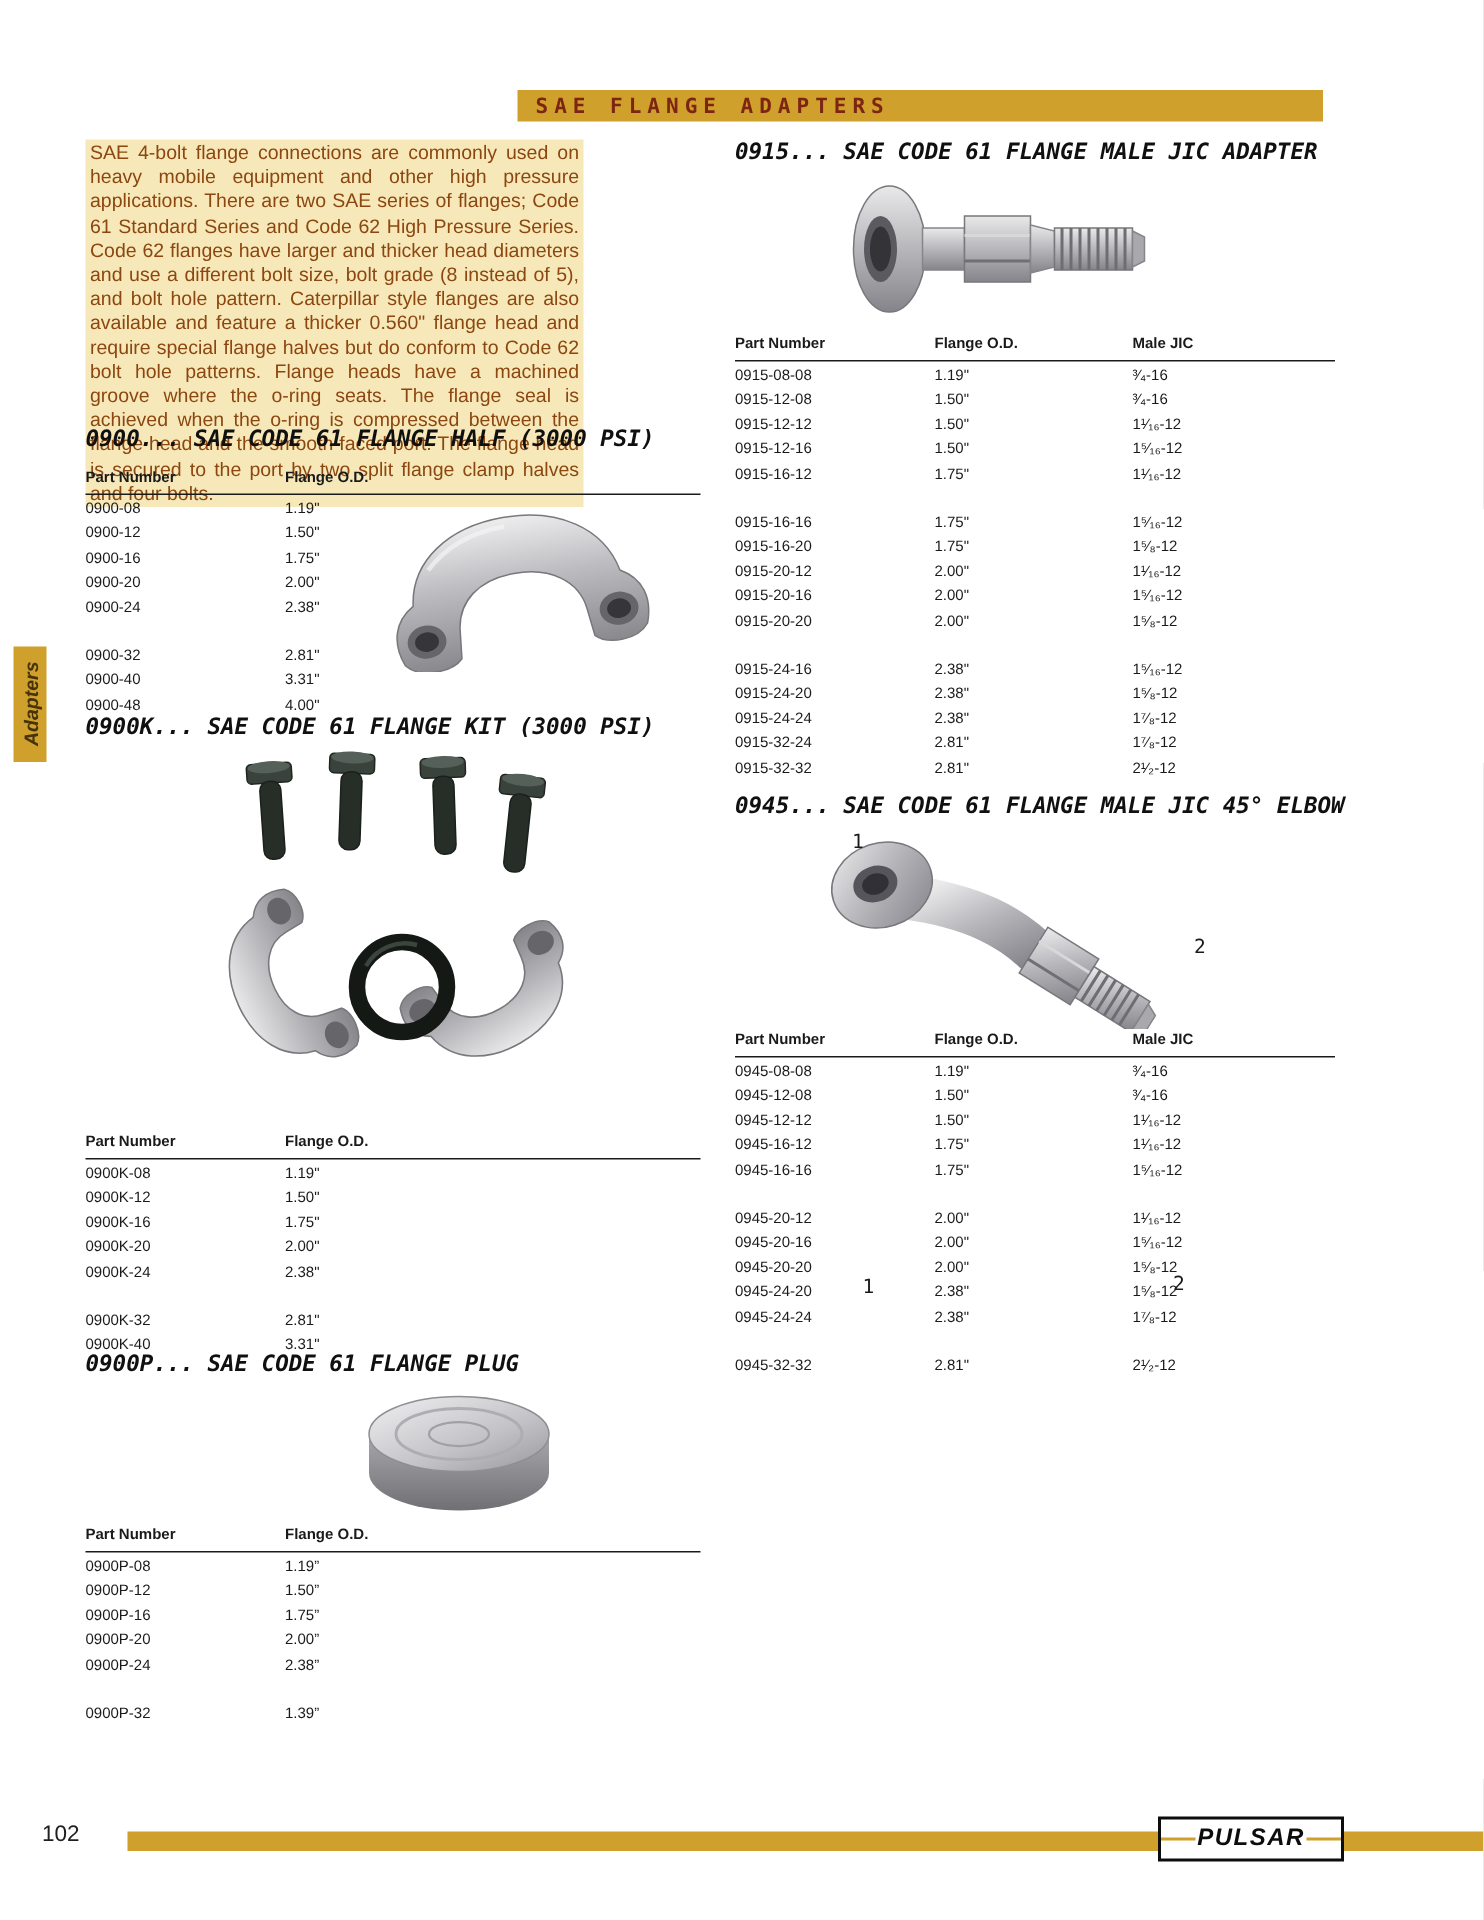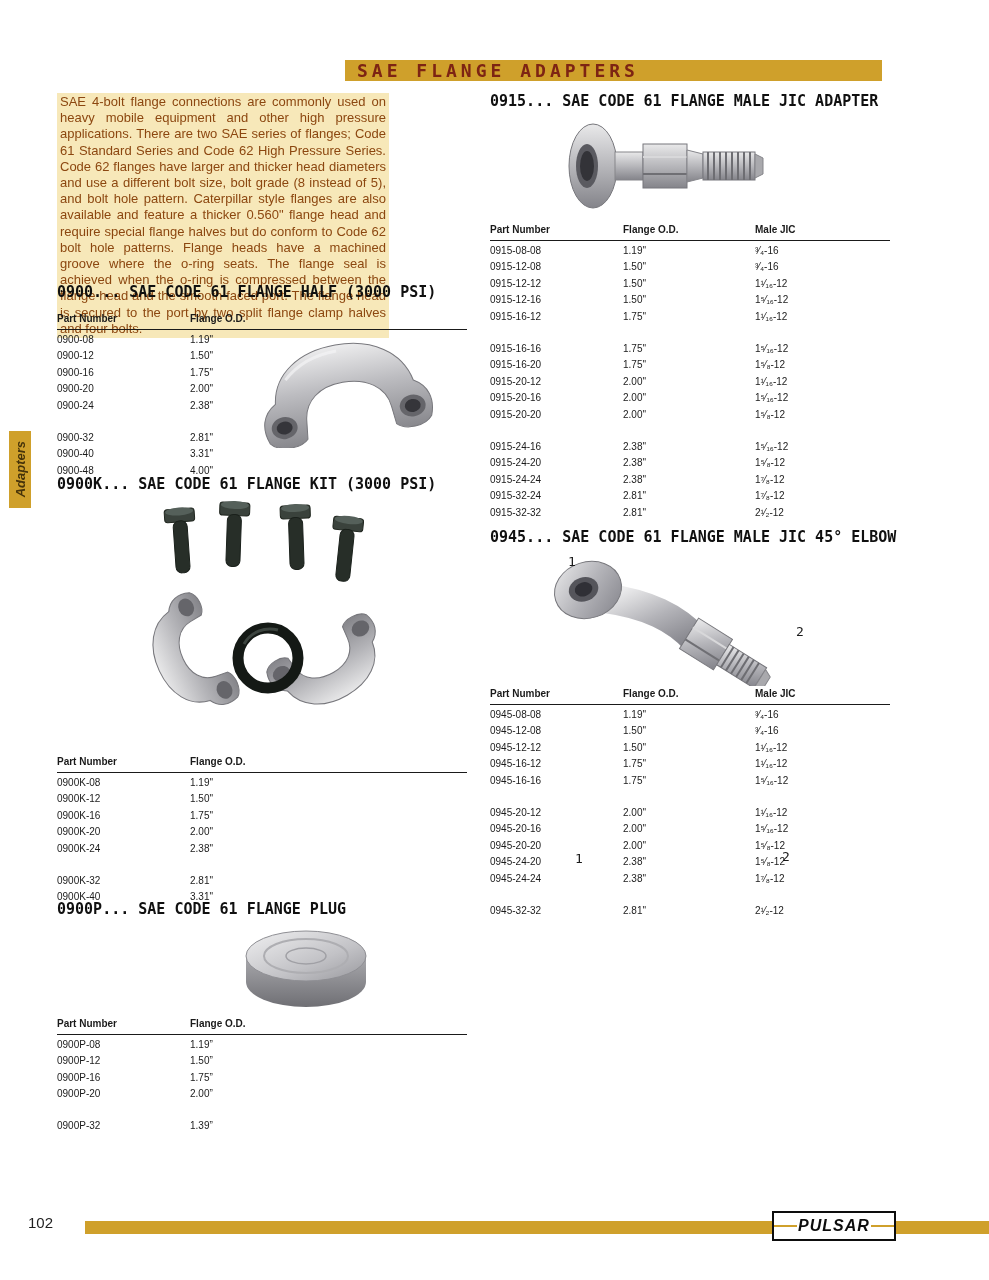--- a/index.html
+++ b/index.html
@@ -1,28 +1,28 @@
 <!DOCTYPE html>
 <html><head>
 <meta charset="utf-8">
 <style>
   * { margin:0; padding:0; box-sizing:border-box; }
   html,body { background:#d9d9d9; }
   body { font-family:"Liberation Sans", sans-serif; }
   .page { position:relative; width:989px; height:1280px; background:#ffffff; margin:0 auto; overflow:hidden; }
 
   .banner { position:absolute; left:345px; top:60px; width:537px; height:21px; background:#CFA02B; display:flex; align-items:center; padding-left:12px; }
-  .banner-title { font-family:"DejaVu Sans Mono", monospace; font-weight:bold; font-size:18px; letter-spacing:4px; color:#7D2413; white-space:nowrap; }
+  .banner-title { font-family:"DejaVu Sans Mono", monospace; font-weight:bold; font-size:14px; letter-spacing:4px; color:#7D2413; white-space:nowrap; }
 
   .side-tab { position:absolute; left:9px; top:431px; width:22px; height:77px; background:#CFA02B; display:flex; align-items:center; justify-content:center; }
   .side-tab span { writing-mode:vertical-rl; transform:rotate(180deg); font-style:italic; font-weight:bold; font-size:13px; color:#46330A; }
 
   .intro { position:absolute; left:57px; top:93px; width:332px; background:#F7E8B9; color:#8C4710; font-size:13px; line-height:16.2px; text-align:justify; padding:1px 3px; }
 
-  .sec-title { position:absolute; font-family:"DejaVu Sans Mono", monospace; font-weight:bold; font-size:15px; color:#101010; white-space:nowrap; }
+  .sec-title { position:absolute; font-family:"DejaVu Sans Mono", monospace; font-style:italic; font-weight:bold; font-size:15px; color:#101010; white-space:nowrap; }
 
   .ptable { position:absolute; font-family:Liberation Sans, sans-serif; font-size:10px; color:#1a1a1a; }
   .trow { display:grid; line-height:16.6px; }
   .t2 .trow { grid-template-columns:133px 1fr; }
   .t3 .trow { grid-template-columns:133px 132px 1fr; }
   .thead { font-weight:bold; border-bottom:1.5px solid #1a1a1a; padding-bottom:1px; margin-bottom:2px; }
   .tspacer { height:15px; }
 
   .fig { position:absolute; }
   .fig svg { display:block; width:100%; height:100%; }
@@ -235,20 +235,24 @@
         <div class="tcell">1.50”</div>
       </div>
       <div class="trow">
         <div class="tcell">0900P-16</div>
         <div class="tcell">1.75”</div>
       </div>
       <div class="trow">
         <div class="tcell">0900P-20</div>
         <div class="tcell">2.00”</div>
       </div>
+      <div class="trow">
+        <div class="tcell">0900P-24</div>
+        <div class="tcell">2.38”</div>
+      </div>
       <div class="tspacer"></div>
       <div class="trow">
         <div class="tcell">0900P-32</div>
         <div class="tcell">1.39”</div>
       </div>
     </div>
 
   <h2 class="sec-title" style="left:490px; top:92px;">0915... SAE CODE 61 FLANGE MALE JIC ADAPTER</h2>
 
   <figure class="fig" style="left:553px; top:110px; width:255px; height:112px;">

